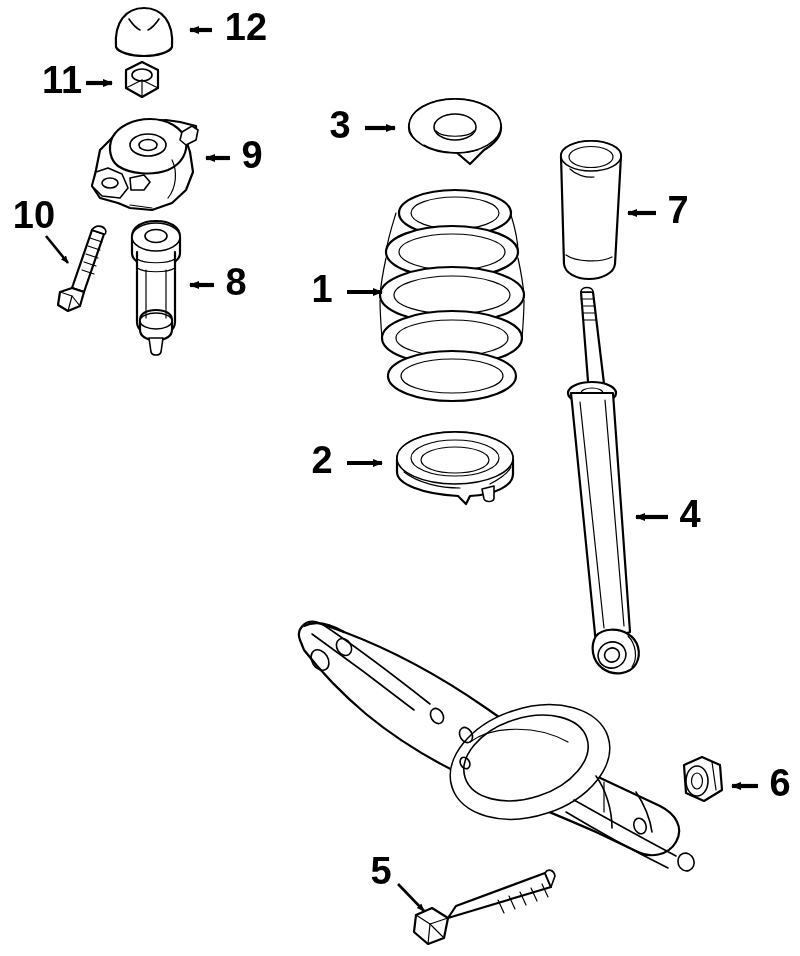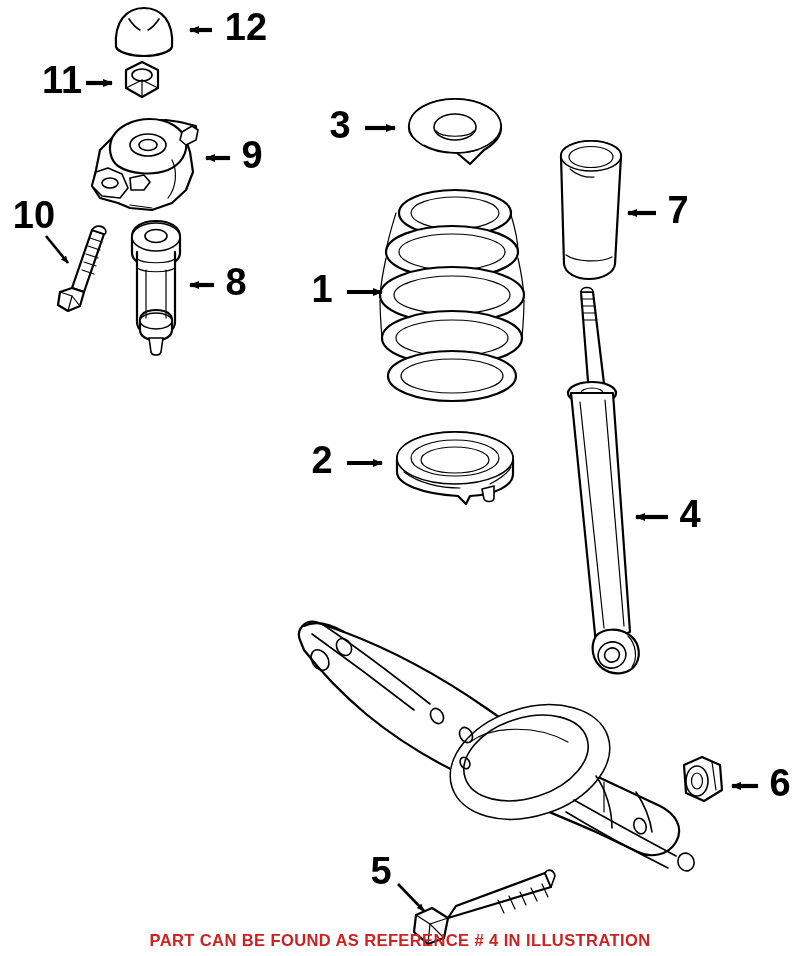--- a/index.html
+++ b/index.html
@@ -385,15 +385,14 @@
       </g>
 
       <g>
         <line class="leader" x1="212" y1="30" x2="190" y2="30" marker-end="url(#ah)"></line>
         <text class="callout-num" x="246" y="30" text-anchor="middle">12</text>
       </g>
     </g>
 
   </svg>
 
-  <div id="footer-note" style="color: rgb(204, 34, 34);">PART CAN BE FOUND AS REFERENCE # 4 IN ILLUSTRATION</div>
 
 </div>
 
 </body></html>

